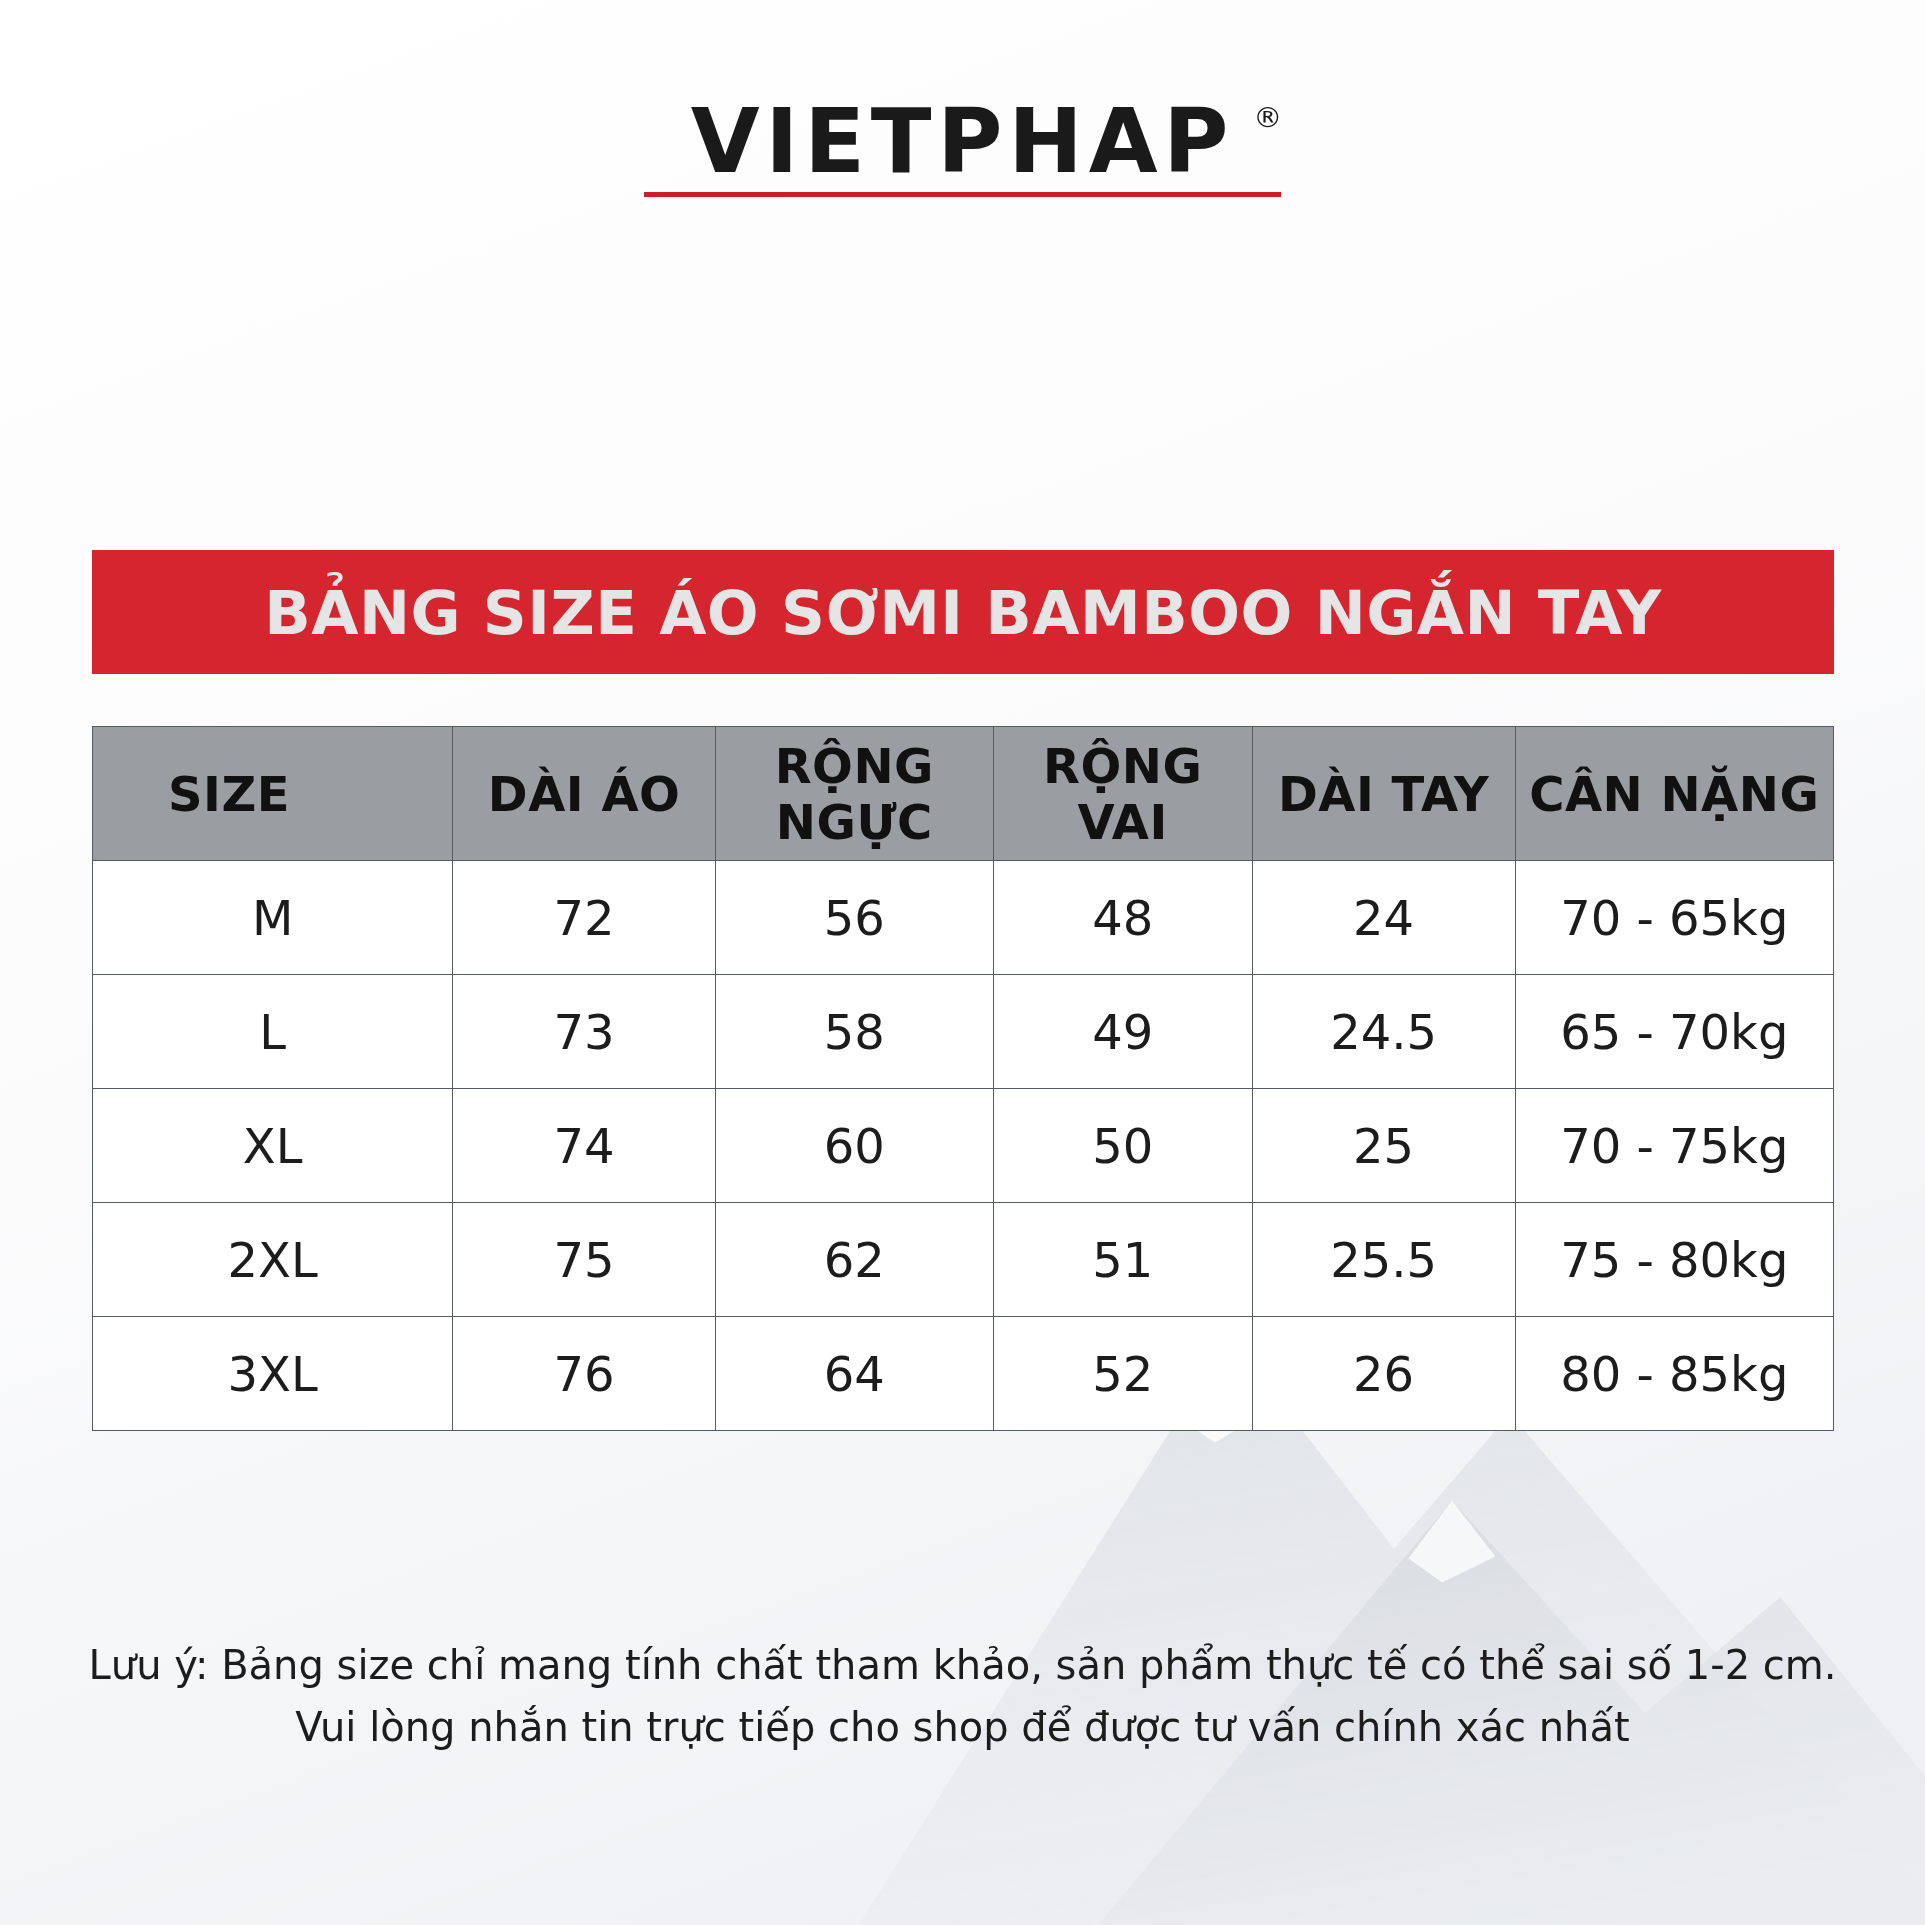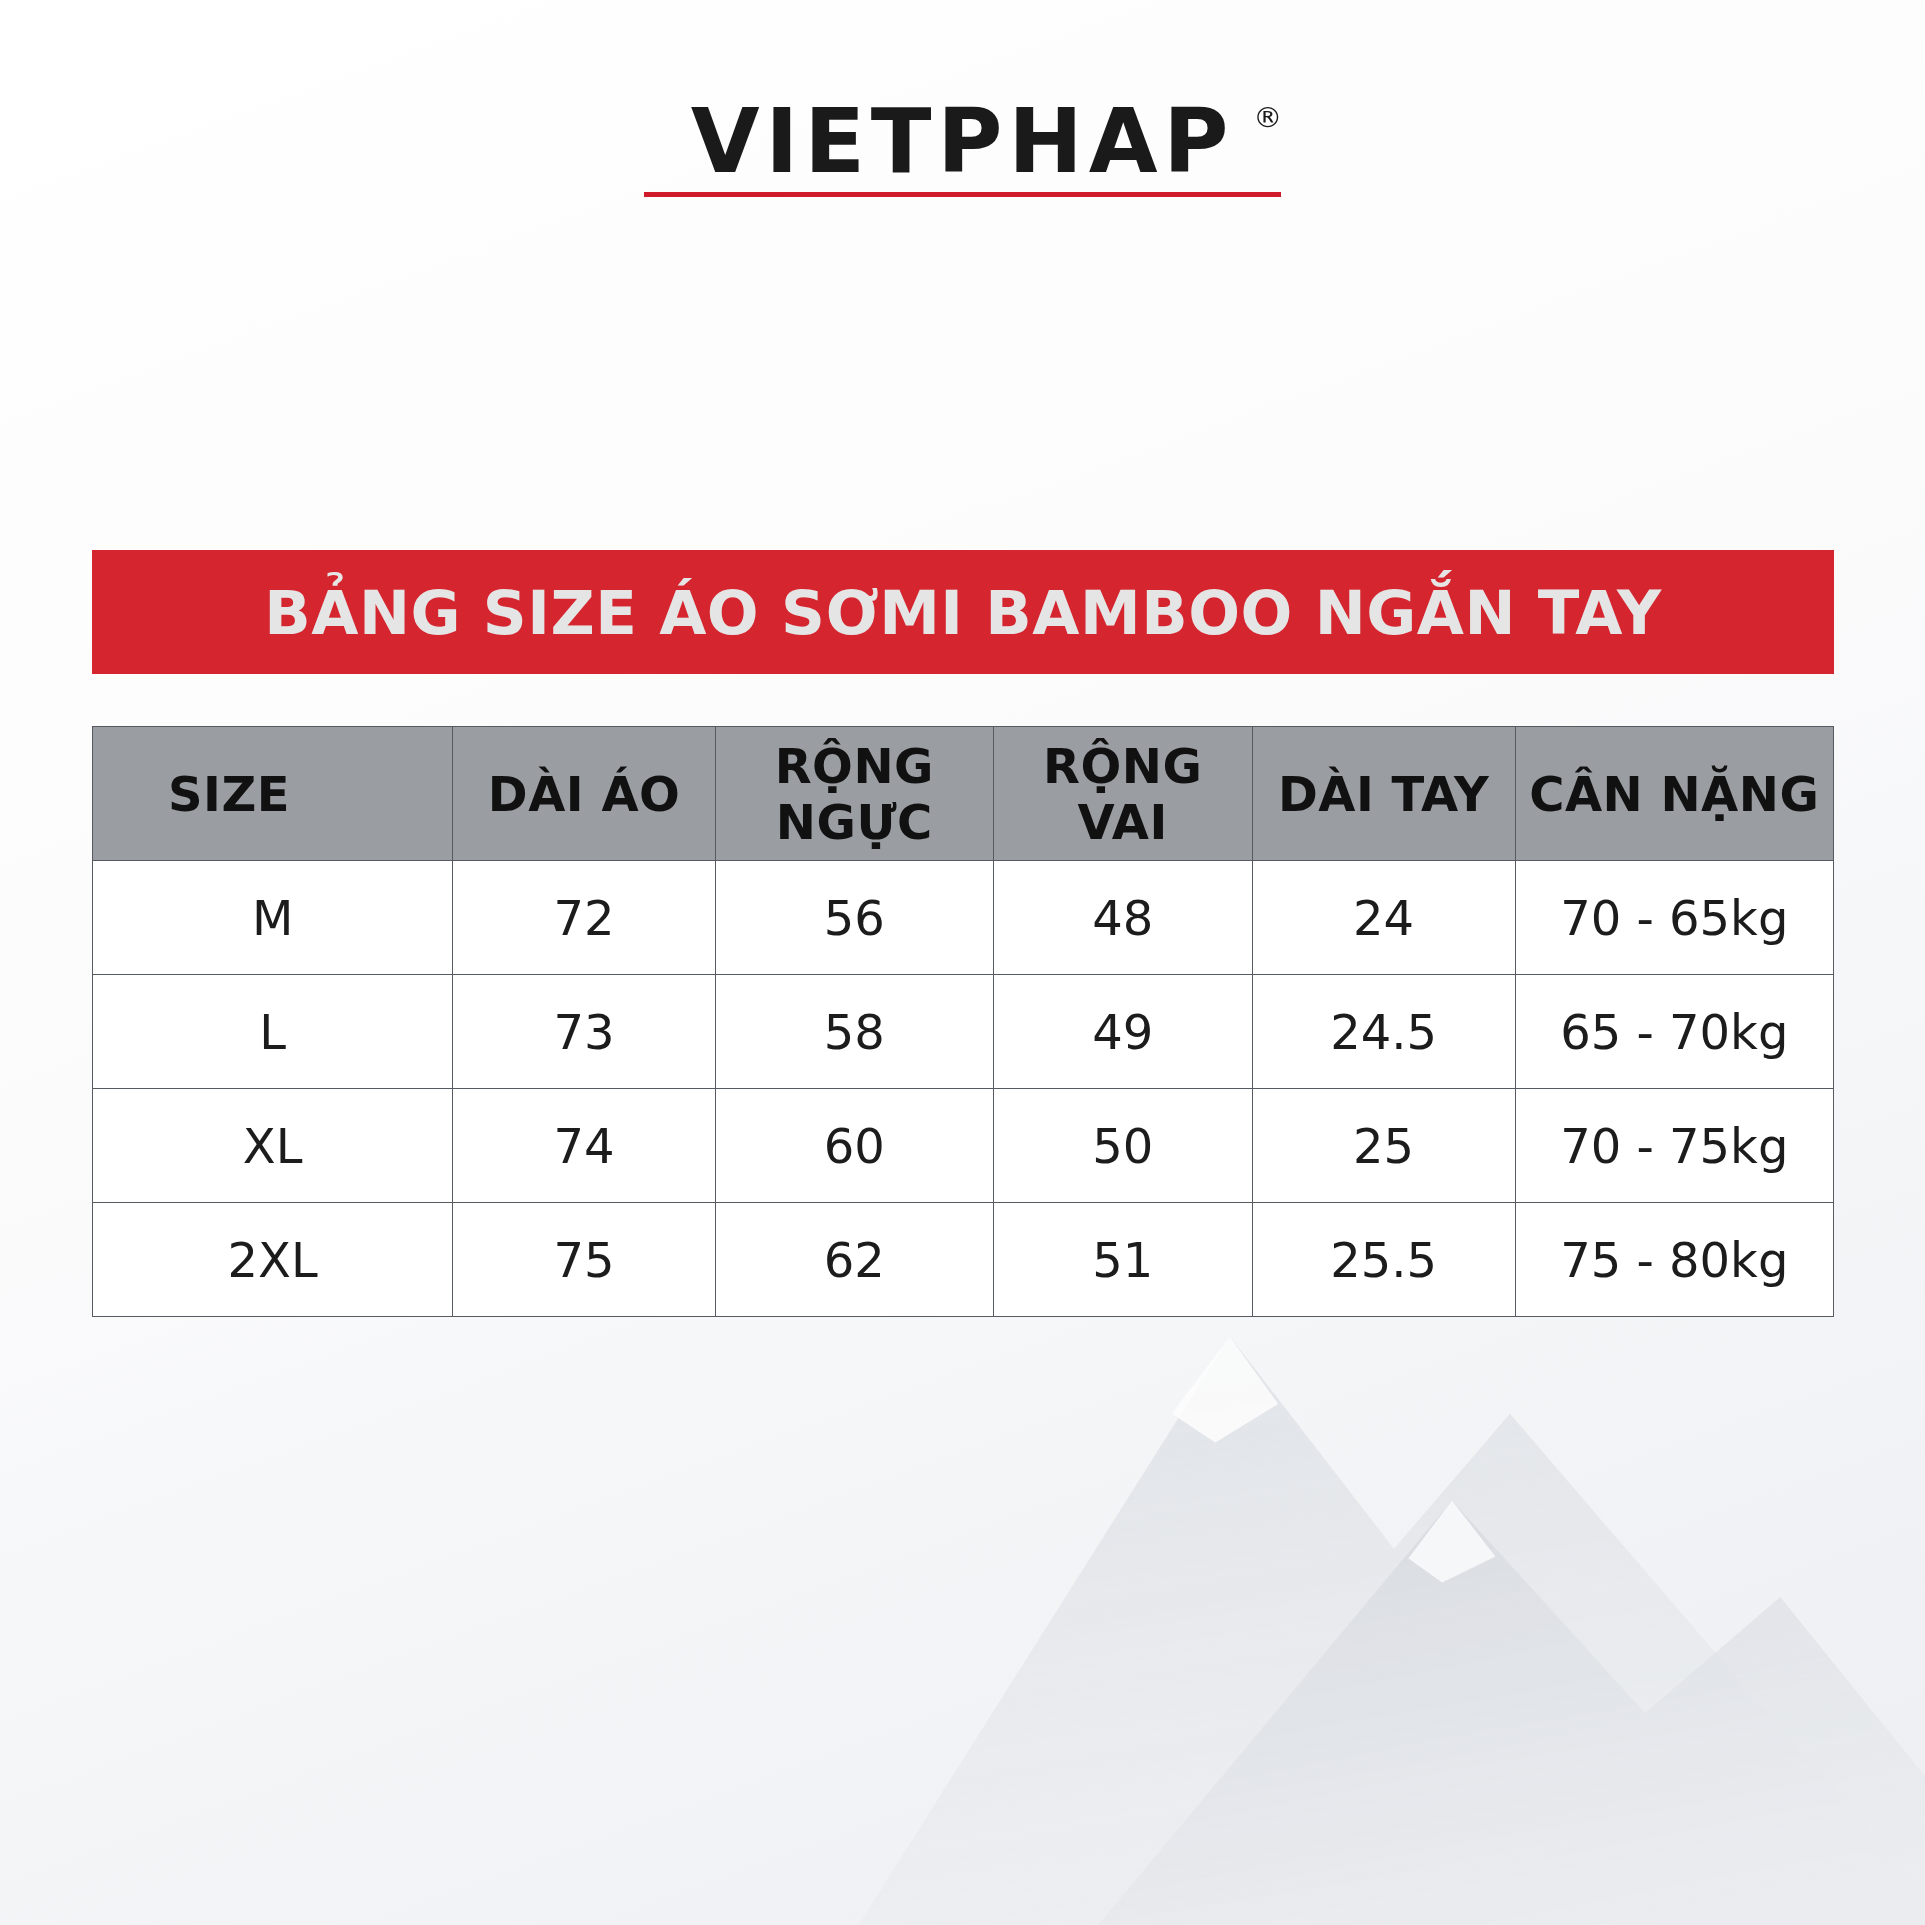--- a/index.html
+++ b/index.html
@@ -229,19 +229,31 @@
           <td class="c5">70 - 75kg</td>
         </tr>
         <tr>
           <td class="c0">2XL</td>
           <td class="c1">75</td>
           <td class="c2">62</td>
           <td class="c3">51</td>
           <td class="c4">25.5</td>
           <td class="c5">75 - 80kg</td>
         </tr>
+        <tr>
+          <td class="c0">3XL</td>
+          <td class="c1">76</td>
+          <td class="c2">64</td>
+          <td class="c3">52</td>
+          <td class="c4">26</td>
+          <td class="c5">80 - 85kg</td>
+        </tr>
       </tbody>
     </table>
   </div>
 
+  <div class="note">
+    <div>Lưu ý: Bảng size chỉ mang tính chất tham khảo, sản phẩm thực tế có thể sai số 1-2 cm.</div>
+    <div>Vui lòng nhắn tin trực tiếp cho shop để được tư vấn chính xác nhất</div>
+  </div>
 
 </div>
 
 
 </body></html>

